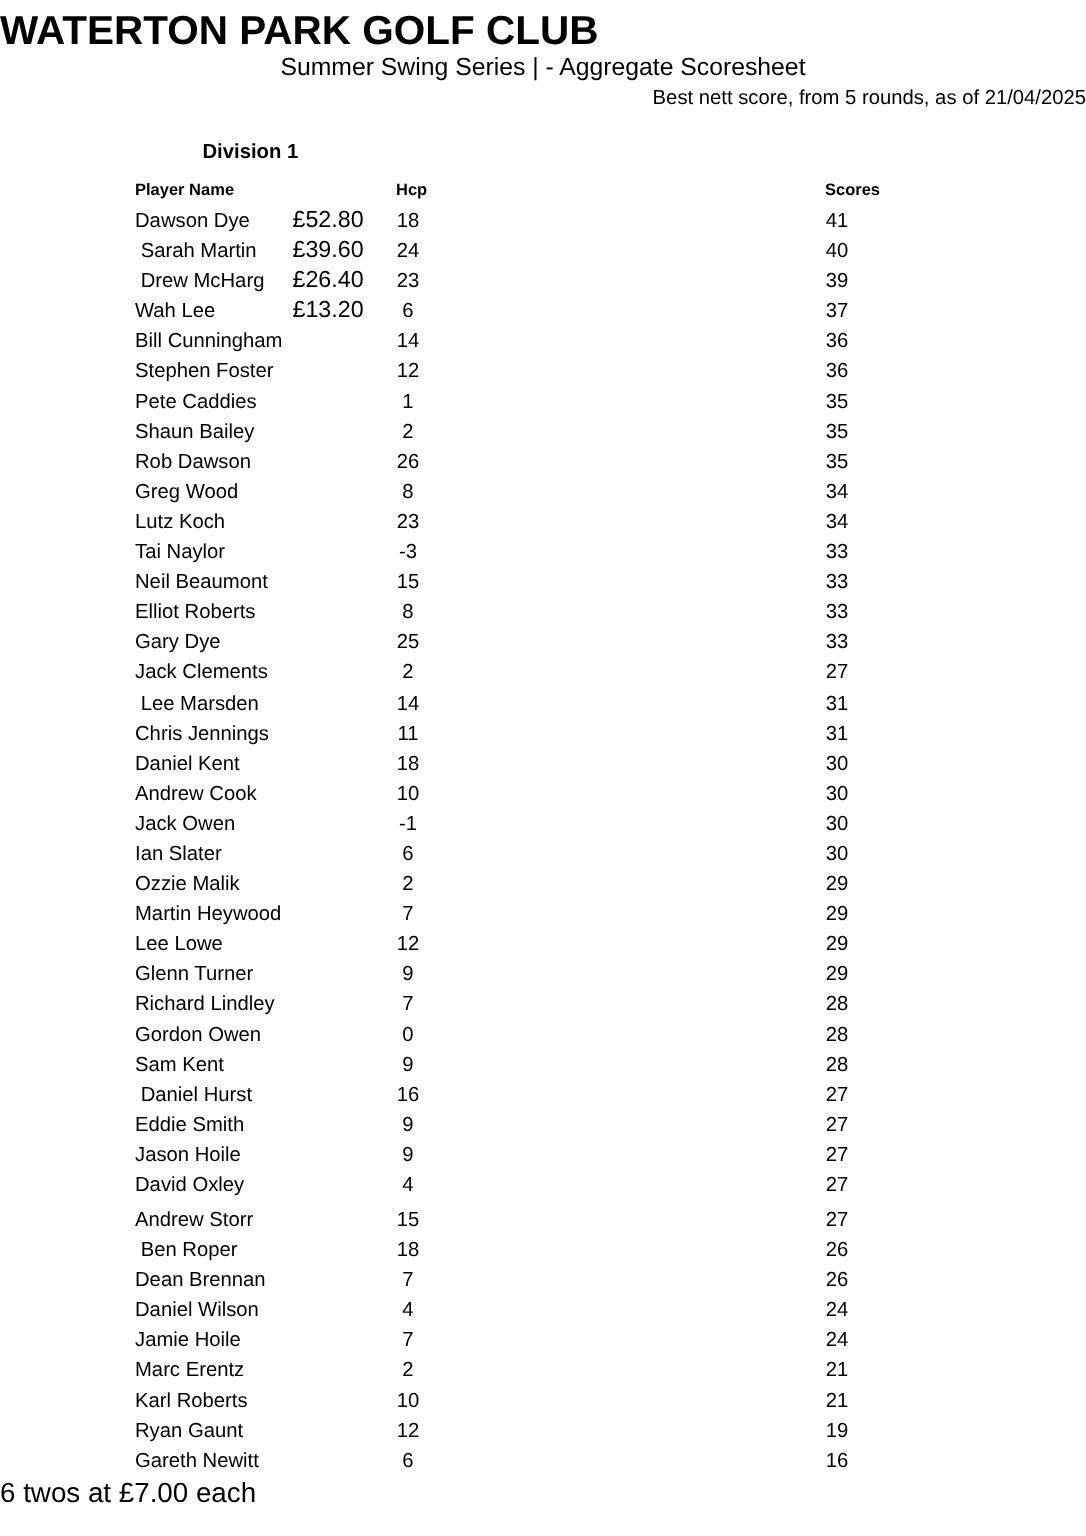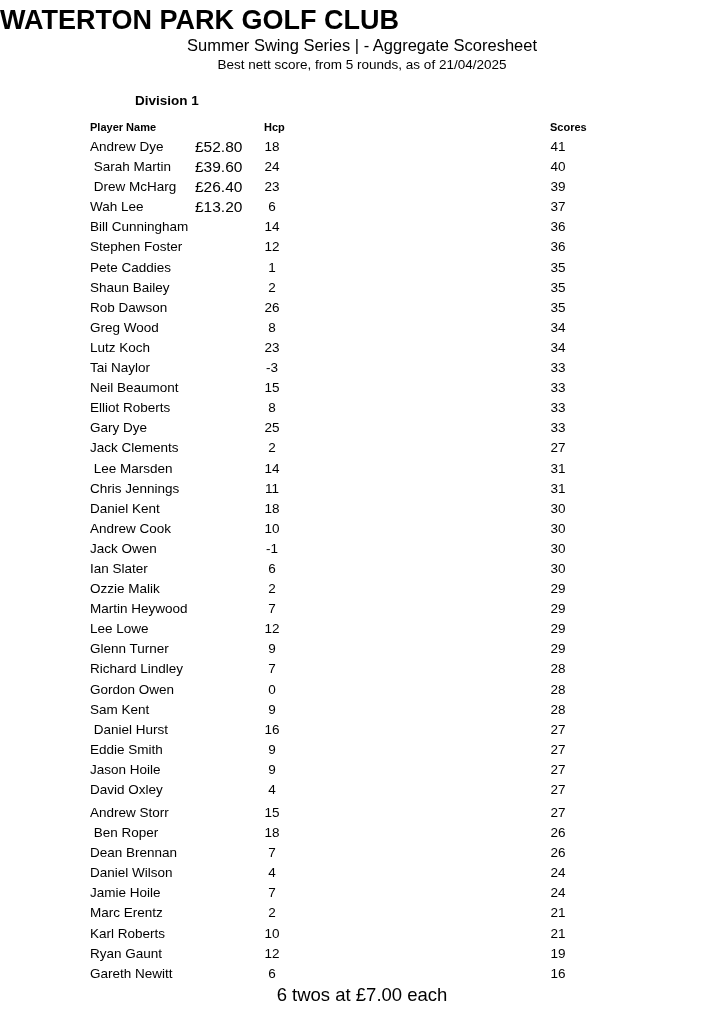--- a/index.html
+++ b/index.html
@@ -30,21 +30,21 @@
     width: 100%;
     text-align: center;
     font-size: 16.5px;
     line-height: 22px;
   }
   .note {
     position: absolute;
     top: 55px;
     left: 0;
     width: 100%;
-    text-align: center;
+    text-align: right;
     font-size: 13.5px;
     line-height: 19px;
   }
   .division {
     position: absolute;
     top: 93px;
     left: 90px;
     font-size: 13.5px;
     font-weight: bold;
     line-height: 16px;
@@ -63,21 +63,21 @@
   .cell.name  { left: 90px; white-space: pre; }
   .cell.prize { left: 195px; font-size: 15.5px; }
   .cell.hcp   { left: 248px; width: 48px; text-align: center; }
   .cell.score { left: 540px; width: 36px; text-align: center; }
 
   .footer {
     position: absolute;
     top: 983px;
     left: 0;
     width: 100%;
-    text-align: center;
+    text-align: left;
     font-size: 18.5px;
     line-height: 24px;
   }
 </style>
 </head>
 <body>
 
 <div class="page">
   <div class="title">WATERTON PARK GOLF CLUB</div>
   <div class="subtitle">Summer Swing Series | - Aggregate Scoresheet</div>
@@ -86,21 +86,21 @@
   <div class="division">Division 1</div>
 
   <div class="thead">
     <span class="col-name">Player Name</span>
     <span class="col-hcp">Hcp</span>
     <span class="col-scores">Scores</span>
   </div>
 
   <div class="rows" id="rows-group-1">
       <div class="row">
-        <span class="cell name">Andrew Dye</span>
+        <span class="cell name">Dawson Dye</span>
         <span class="cell prize">£52.80</span>
         <span class="cell hcp">18</span>
         <span class="cell score">41</span>
       </div>
       <div class="row">
         <span class="cell name"> Sarah Martin</span>
         <span class="cell prize">£39.60</span>
         <span class="cell hcp">24</span>
         <span class="cell score">40</span>
       </div>

